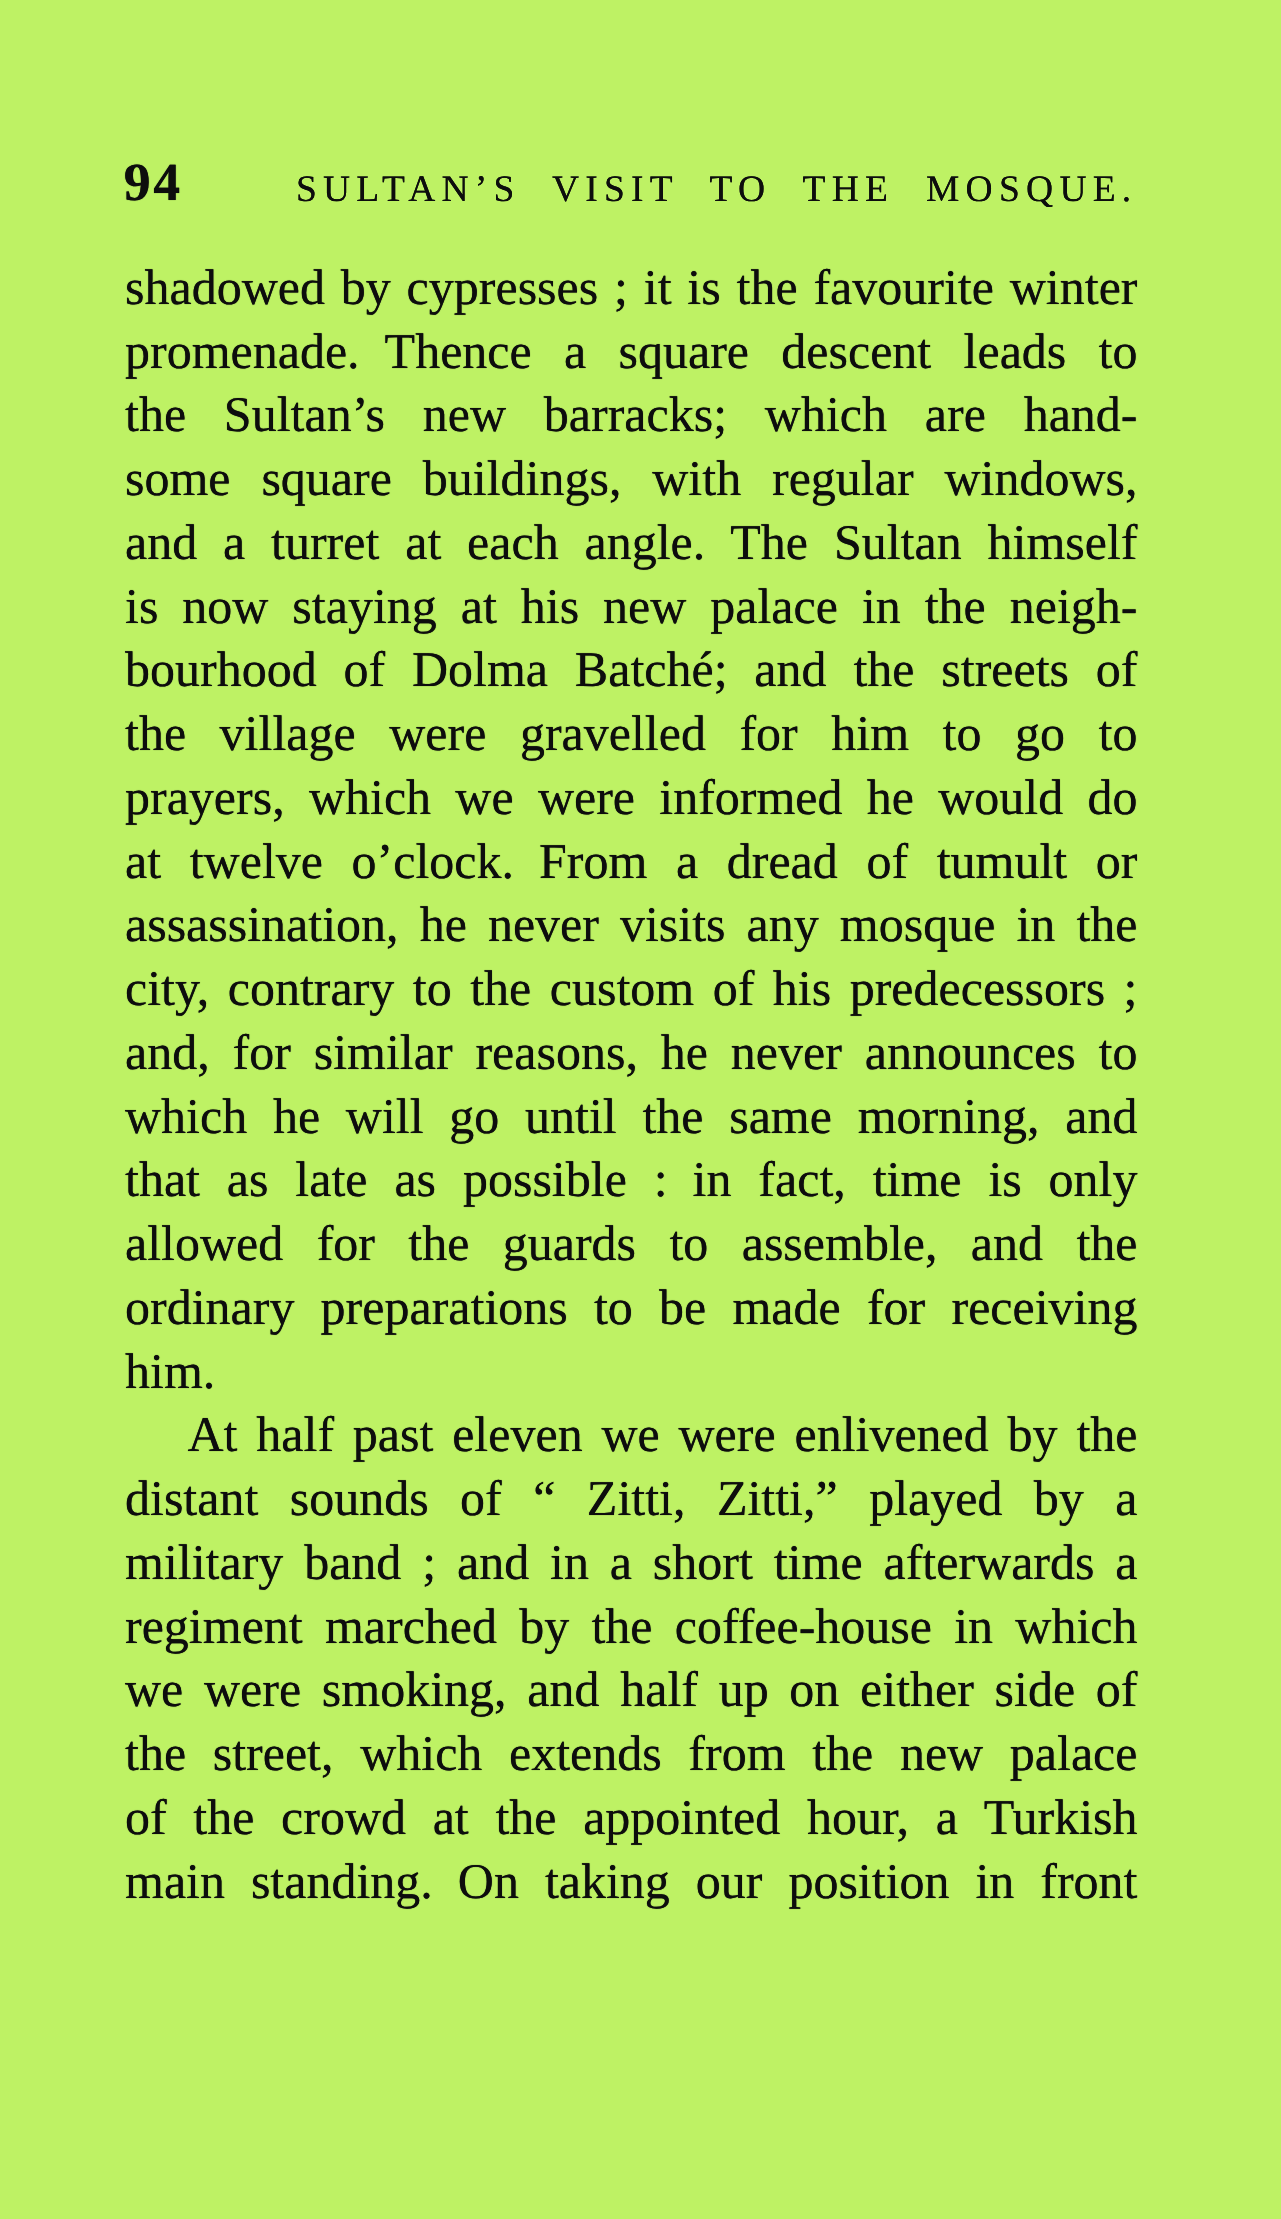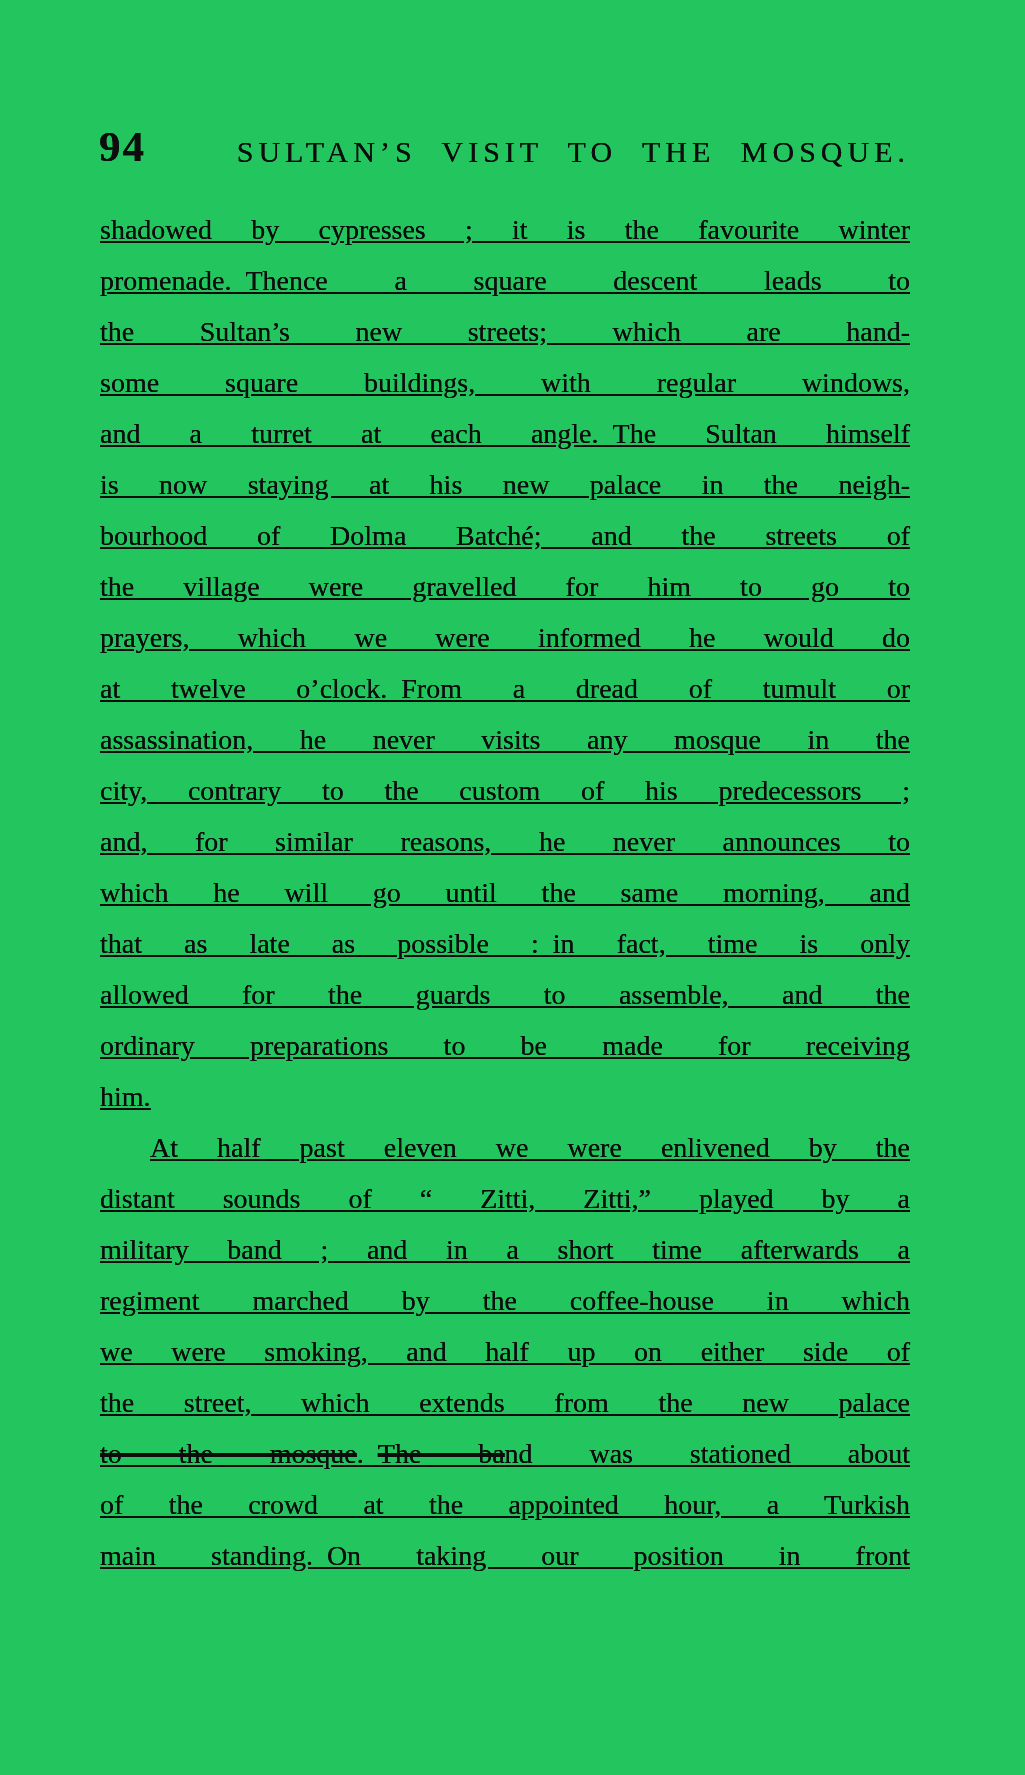--- a/index.html
+++ b/index.html
@@ -1,39 +1,38 @@
 <!DOCTYPE html>
 <html><head>
 <meta charset="utf-8">
 <style>
   html,body{margin:0;padding:0;background:#ffffff}
   .page{
     position:relative;
     width:1025px;height:1775px;
-    background:#22c55e;
+    background:#bef264;
     color:#0d0d0d;
     font-family:"Liberation Serif","DejaVu Serif",serif;
     overflow:hidden;
   }
   .page-number{
     position:absolute;left:99px;top:122px;
     font-size:43px;font-weight:700;letter-spacing:2px;
     text-shadow:0 0 .6px currentColor;
   }
   .running-title{
     position:absolute;left:100px;top:135px;width:810px;
     text-align:right;font-size:30px;
     letter-spacing:5px;word-spacing:13px;white-space:nowrap;
     text-shadow:0 0 .5px currentColor;
   }
   .body-text{
     position:absolute;left:100px;top:204px;width:810px;
-    font-size:28px;line-height:51px;
+    font-size:40px;line-height:51px;
     text-shadow:0 0 .6px currentColor;
-    text-decoration:underline;
   }
   .line{
     height:51px;
     text-align:justify;
     text-align-last:justify;
   }
   .line.flush{text-align-last:left}
   .line.indent{padding-left:50px}
   .struck{
     text-decoration:line-through;
@@ -42,21 +41,21 @@
 </style>
 </head>
 <body>
 
 <div class="page">
   <div class="page-number">94</div>
   <div class="running-title">SULTAN’S VISIT TO THE MOSQUE.</div>
   <div class="body-text">
       <div class="line">shadowed by cypresses ; it is the favourite winter</div>
       <div class="line">promenade. Thence a square descent leads to</div>
-      <div class="line">the Sultan’s new streets; which are hand-</div>
+      <div class="line">the Sultan’s new barracks; which are hand-</div>
       <div class="line">some square buildings, with regular windows,</div>
       <div class="line">and a turret at each angle. The Sultan himself</div>
       <div class="line">is now staying at his new palace in the neigh-</div>
       <div class="line">bourhood of Dolma Batché; and the streets of</div>
       <div class="line">the village were gravelled for him to go to</div>
       <div class="line">prayers, which we were informed he would do</div>
       <div class="line">at twelve o’clock. From a dread of tumult or</div>
       <div class="line">assassination, he never visits any mosque in the</div>
       <div class="line">city, contrary to the custom of his predecessors ;</div>
       <div class="line">and, for similar reasons, he never announces to</div>
@@ -64,17 +63,16 @@
       <div class="line">that as late as possible : in fact, time is only</div>
       <div class="line">allowed for the guards to assemble, and the</div>
       <div class="line">ordinary preparations to be made for receiving</div>
       <div class="line flush">him.</div>
       <div class="line indent">At half past eleven we were enlivened by the</div>
       <div class="line">distant sounds of “ Zitti, Zitti,” played by a</div>
       <div class="line">military band ; and in a short time afterwards a</div>
       <div class="line">regiment marched by the coffee-house in which</div>
       <div class="line">we were smoking, and half up on either side of</div>
       <div class="line">the street, which extends from the new palace</div>
-      <div class="line"><span class="struck">to the mosque</span><span>. </span><span class="struck">The ba</span><span>nd was stationed about</span></div>
       <div class="line">of the crowd at the appointed hour, a Turkish</div>
       <div class="line">main standing. On taking our position in front</div>
     </div>
 </div>
 
 </body></html>

